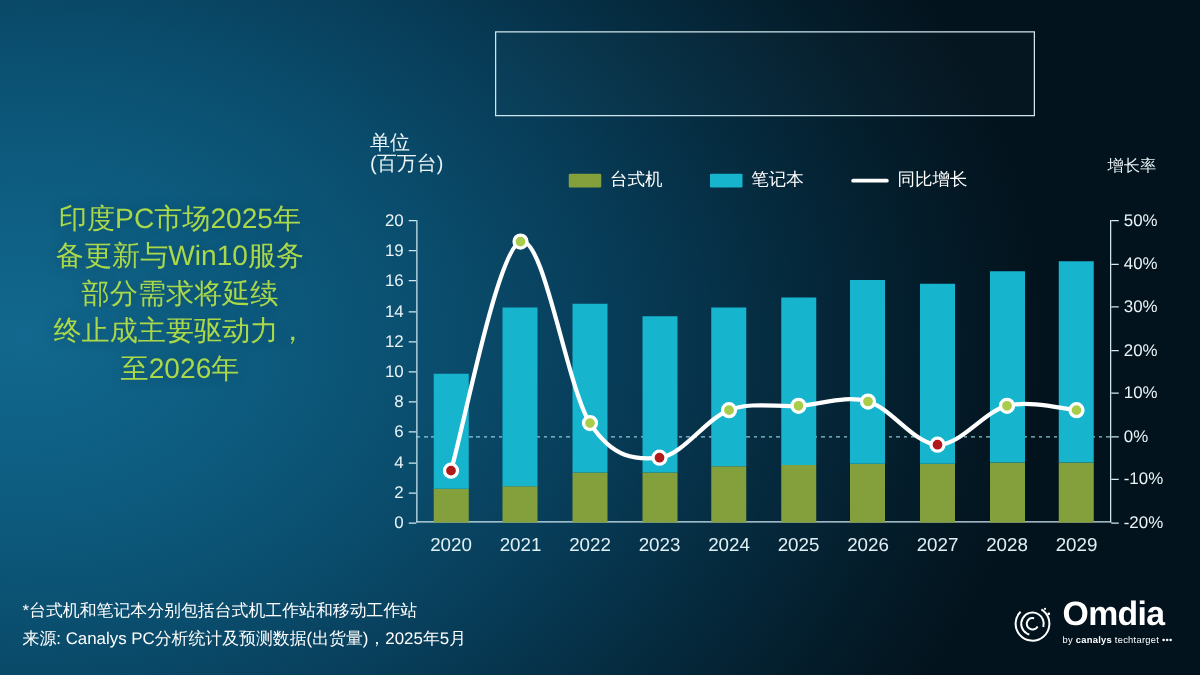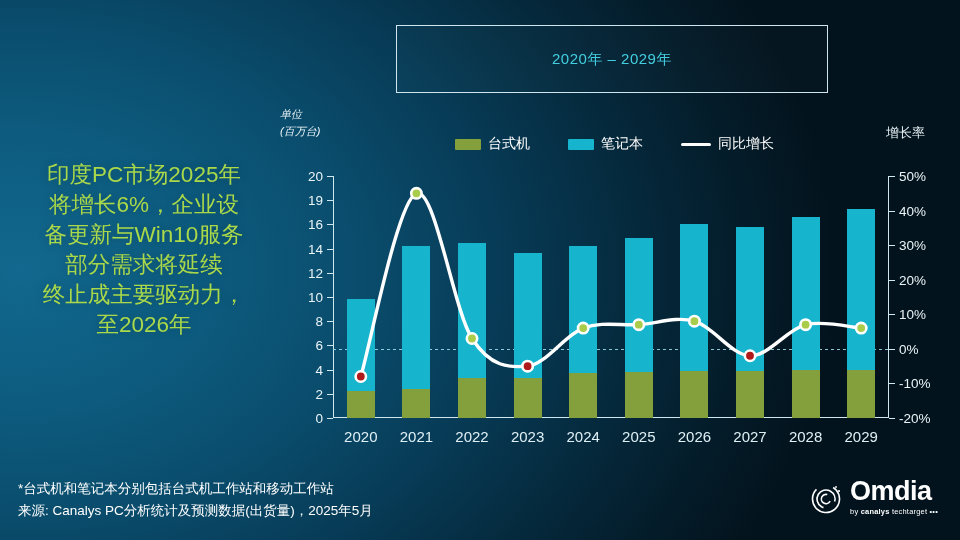--- a/index.html
+++ b/index.html
@@ -29,21 +29,21 @@
   }
   .title-main .hl{color:#a6ce39;}
   
   .headline{
     position:absolute;left:8px;top:160px;width:272px;
     text-align:center;color:#a9d84a;font-size:22.5px;line-height:30px;
     text-shadow:0 0 10px rgba(0,0,0,.25);
   }
   
   .unit-label{
-    position:absolute;left:280px;top:106px;color:#eaf4f7;font-size:11px;line-height:17px;font-style:italic;
+    position:absolute;left:296px;top:106px;color:#eaf4f7;font-size:16px;line-height:17px;
   }
   .right-axis-title{
     position:absolute;left:886px;top:124px;color:#eaf4f7;font-size:13px;
   }
   
   .legend{
     position:absolute;left:455px;top:135px;display:flex;align-items:center;gap:38px;
   }
   .lg{display:flex;align-items:center;gap:7px;color:#ffffff;font-size:14px;white-space:nowrap;}
   .sw{width:26px;height:11px;display:inline-block;border-radius:1px;}
@@ -95,26 +95,24 @@
   .omdia-sub b{font-weight:bold;}
   .canalys{display:flex;align-items:center;gap:6px;}
   .canalys-word{color:#ffffff;font-size:29px;letter-spacing:-0.5px;}
 </style>
 </head>
 <body>
 
 <div id="root">
 
   <div class="title-card">
-    <div class="title-years">2020年 – 2029年</div>
   </div>
 
   <div class="headline">
     <div>印度PC市场2025年</div>
-    <div>将增长6%，企业设</div>
     <div>备更新与Win10服务</div>
     <div>部分需求将延续</div>
     <div>终止成主要驱动力，</div>
     <div>至2026年</div>
   </div>
 
   <div class="unit-label">
     <div>单位</div>
     <div>(百万台)</div>
   </div>

